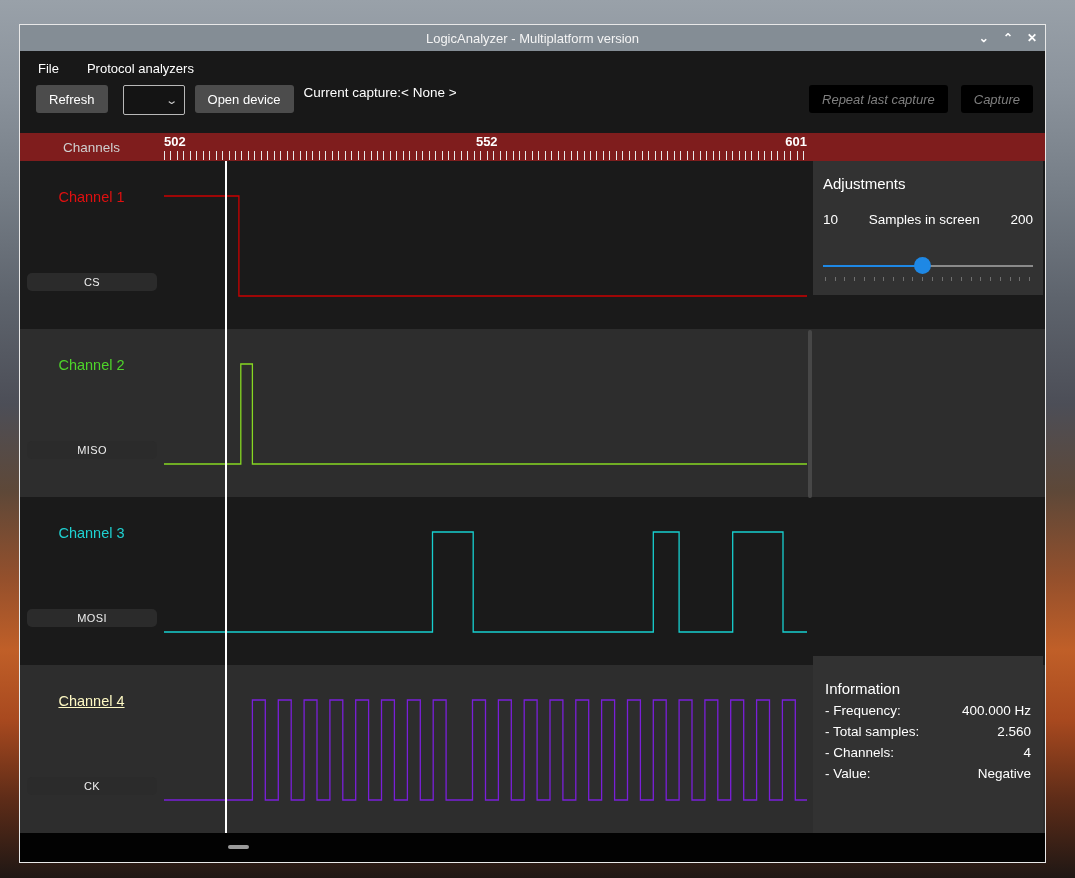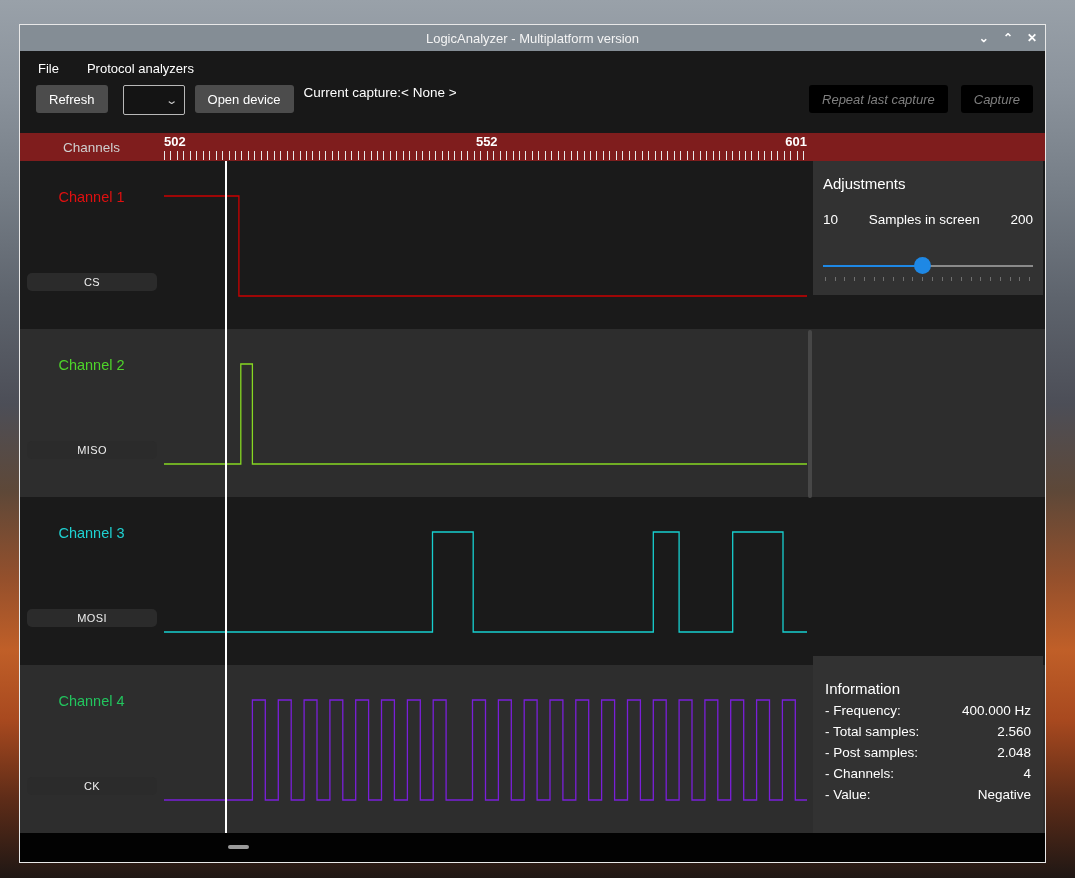--- a/index.html
+++ b/index.html
@@ -270,21 +270,21 @@
         </div>
         <div class="row" style="top: 168px; background: rgb(45, 45, 45);">
           <div class="chan-name" style="color: rgb(78, 212, 42);">Channel 2</div>
           <div class="chan-badge">MISO</div>
         </div>
         <div class="row" style="top: 336px; background: rgb(26, 26, 26);">
           <div class="chan-name" style="color: rgb(31, 209, 209);">Channel 3</div>
           <div class="chan-badge">MOSI</div>
         </div>
         <div class="row" style="top: 504px; background: rgb(45, 45, 45);">
-          <div class="chan-name" style="color: #22c55e;">Channel 4</div>
+          <div class="chan-name" style="color: #fef9c3; text-decoration: underline;">Channel 4</div>
           <div class="chan-badge">CK</div>
         </div>
       </div>
     <div class="dots" style="top:136px"></div>
     <svg class="wave-svg" style="top:136px" viewBox="0 0 643 672">
         <polyline points="0.0,35 74.9,35 74.9,135 643.0,135" fill="none" stroke="#cc0000" stroke-width="1.3"></polyline>
         <polyline points="0.0,303 76.8,303 76.8,203 88.4,203 88.4,303 643.0,303" fill="none" stroke="#86d822" stroke-width="1.3"></polyline>
         <polyline points="0.0,471 268.5,471 268.5,371 309.2,371 309.2,471 489.3,471 489.3,371 515.1,371 515.1,471 568.7,471 568.7,371 619.0,371 619.0,471 643.0,471" fill="none" stroke="#17cfcf" stroke-width="1.3"></polyline>
         <polyline points="0.0,639 88.4,639 88.4,539 101.3,539 101.3,639 114.3,639 114.3,539 127.2,539 127.2,639 140.1,639 140.1,539 153.0,539 153.0,639 165.9,639 165.9,539 178.8,539 178.8,639 191.7,639 191.7,539 204.6,539 204.6,639 217.5,639 217.5,539 230.4,539 230.4,639 243.4,639 243.4,539 256.3,539 256.3,639 269.2,639 269.2,539 282.1,539 282.1,639 308.5,639 308.5,539 321.5,539 321.5,639 334.4,639 334.4,539 347.3,539 347.3,639 360.2,639 360.2,539 373.1,539 373.1,639 386.0,639 386.0,539 398.9,539 398.9,639 411.8,639 411.8,539 424.7,539 424.7,639 437.6,639 437.6,539 450.6,539 450.6,639 463.5,639 463.5,539 476.4,539 476.4,639 489.3,639 489.3,539 502.2,539 502.2,639 515.1,639 515.1,539 528.0,539 528.0,639 540.9,639 540.9,539 553.8,539 553.8,639 566.7,639 566.7,539 579.7,539 579.7,639 592.6,639 592.6,539 605.5,539 605.5,639 618.4,639 618.4,539 631.3,539 631.3,639 643.0,639" fill="none" stroke="#7a1fd9" stroke-width="1.3"></polyline>
       </svg>
@@ -337,24 +337,20 @@
       <div class="info-rows">
           <div class="info-row">
             <span>- Frequency:</span>
             <span>400.000 Hz</span>
           </div>
           <div class="info-row">
             <span>- Total samples:</span>
             <span>2.560</span>
           </div>
           <div class="info-row">
-            <span>- Post samples:</span>
-            <span>2.048</span>
-          </div>
-          <div class="info-row">
             <span>- Channels:</span>
             <span>4</span>
           </div>
           <div class="info-row">
             <span>- Value:</span>
             <span>Negative</span>
           </div>
         </div>
     </div>
 

